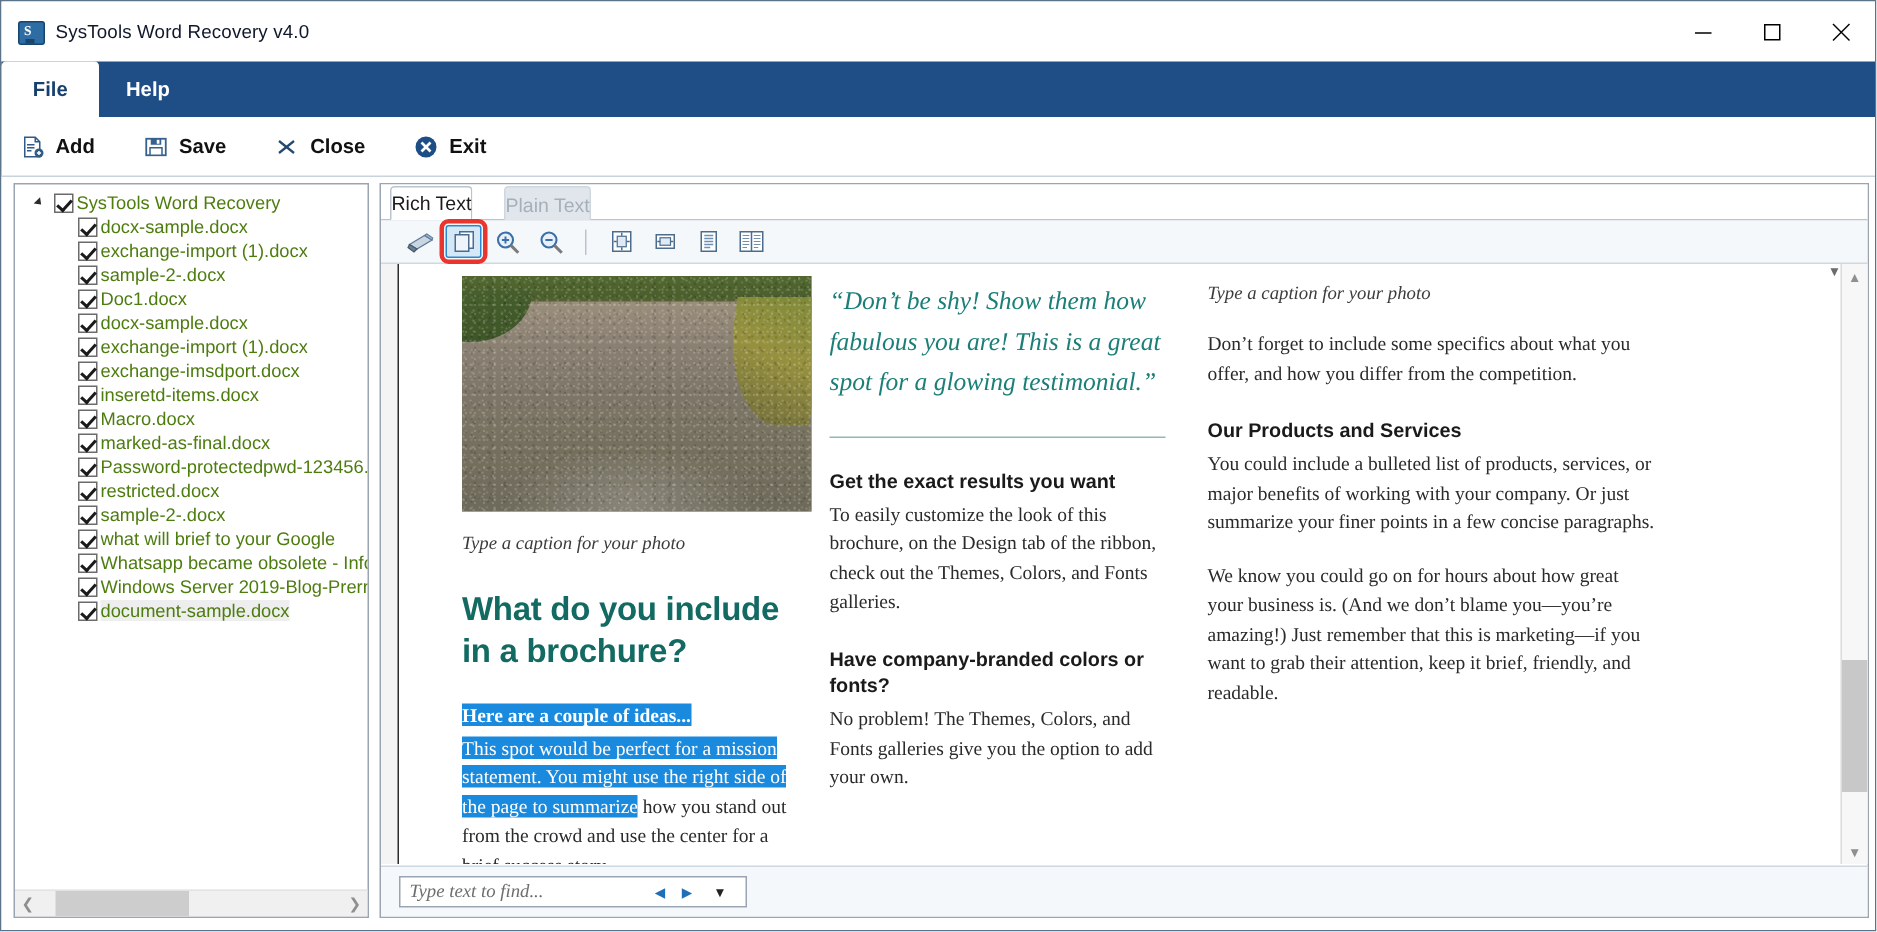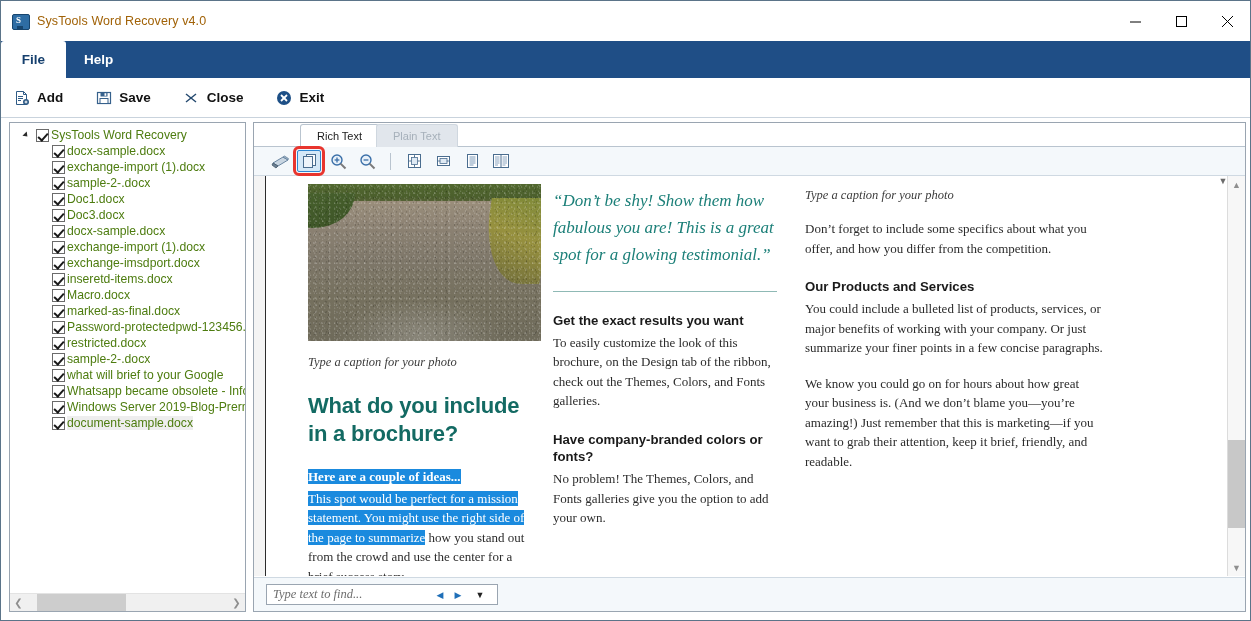--- a/index.html
+++ b/index.html
@@ -29,21 +29,21 @@
     background:#2e6da4;border:1px solid #17456e;border-radius:2px;
   }
   .app-icon .ico-s{
     position:absolute;left:5px;top:3px;color:#ffffff;font-size:9px;font-weight:bold;
     font-family:"Liberation Serif", serif;line-height:10px;
   }
   .app-icon .ico-stand{
     position:absolute;left:6px;top:14px;width:6px;height:3px;background:#17456e;
   }
   .title-text{
-    font-size:12.5px;color:#a16207;letter-spacing:.1px;
+    font-size:12.5px;color:#0f172a;letter-spacing:.1px;
   }
   .win-btns{margin-left:auto;display:flex;height:40px;}
   .win-btn{
     width:46px;height:40px;display:flex;align-items:center;justify-content:center;
     font-size:13px;color:#000;
   }
   .win-btn svg{display:block;}
 
   
   .ribbon{
@@ -132,21 +132,21 @@
     position:absolute;left:252px;top:4px;right:4px;bottom:8px;
     border:1px solid #9aa5b1;background:#ffffff;box-sizing:border-box;
   }
   .view-tabs{
     position:absolute;left:0;top:0;right:0;height:24px;
     background:#ffffff;border-bottom:1px solid #b9c4cf;box-sizing:border-box;
   }
   .vtab{
     position:absolute;top:1px;height:23px;box-sizing:border-box;
     display:flex;align-items:center;justify-content:center;
-    font-size:11px;padding:0 16px;margin-left:40px;
+    font-size:13px;padding:0 0;
   }
   .vtab.active{
     left:6px;background:#ffffff;color:#1b1b1b;
     border:1px solid #b9c4cf;border-bottom:1px solid #ffffff;
     border-top-left-radius:3px;border-top-right-radius:3px;
   }
   .vtab.inactive{
     left:82px;background:#e1e6ec;color:#a6b0ba;
     border:1px solid #cfd7df;border-bottom:none;
     border-top-left-radius:3px;border-top-right-radius:3px;
@@ -412,24 +412,20 @@
           <div class="tnode child">
               <span class="chk"></span>
               <span class="tlabel">sample-2-.docx</span>
             </div>
           <div class="tnode child">
               <span class="chk"></span>
               <span class="tlabel">Doc1.docx</span>
             </div>
           <div class="tnode child">
               <span class="chk"></span>
-              <span class="tlabel">Doc3.docx</span>
-            </div>
-          <div class="tnode child">
-              <span class="chk"></span>
               <span class="tlabel">docx-sample.docx</span>
             </div>
           <div class="tnode child">
               <span class="chk"></span>
               <span class="tlabel">exchange-import (1).docx</span>
             </div>
           <div class="tnode child">
               <span class="chk"></span>
               <span class="tlabel">exchange-imsdport.docx</span>
             </div>

